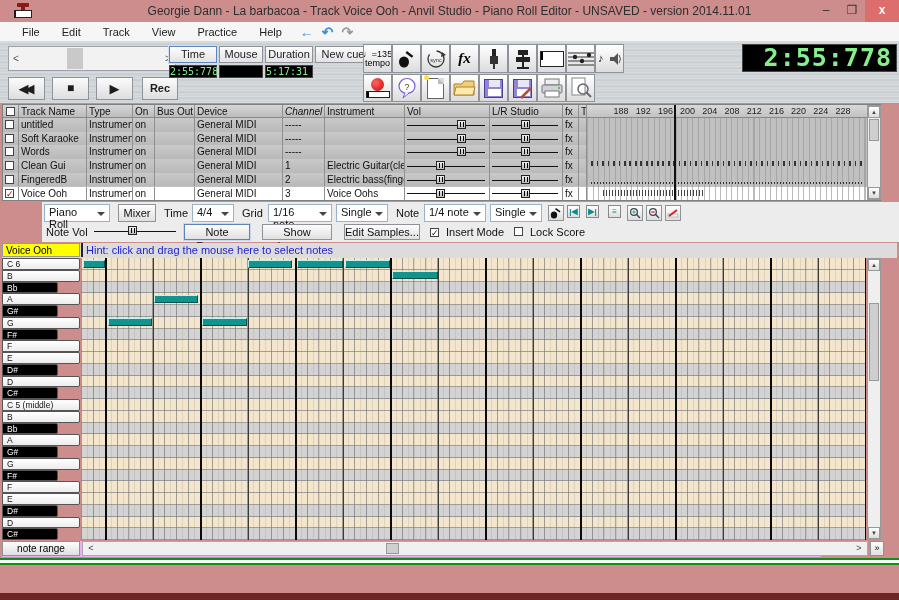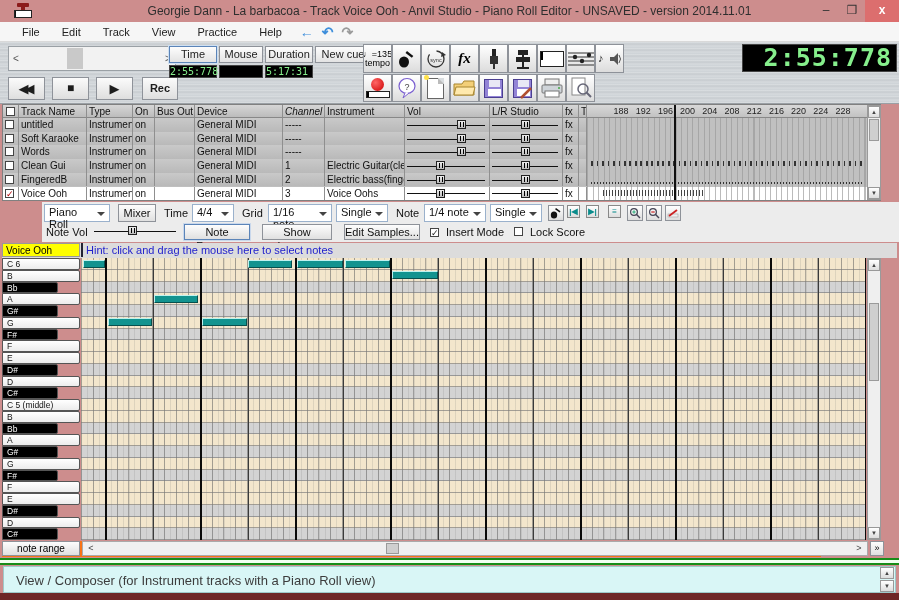--- a/index.html
+++ b/index.html
@@ -62,21 +62,21 @@
   #grid{left:81px;top:258px;width:785px;height:282px;background:#f3e6cc;overflow:hidden;}
   .grow{position:relative;height:11.75px;border-bottom:1px solid rgba(120,120,120,.65);
         background-image:repeating-linear-gradient(90deg,rgba(90,90,90,.45) 0 1px,transparent 1px 11.875px),
                          repeating-linear-gradient(90deg,rgba(120,120,120,.18) 0 1px,transparent 1px 5.94px);}
   .grow.w{background-color:#f3e6cc;}
   .grow.b{background-color:#d3d3d3;}
   .mline{position:absolute;top:0;height:282px;background:#3a3a3a;width:1px;}
   .mline.bold{background:#0a0a0a;width:2px;}
   .note{position:absolute;height:8px;background:#12938f;border-top:1px solid #bff2ef;border-left:1px solid #bff2ef;border-bottom:1px solid #06504e;border-right:1px solid #06504e;}
   #pr-vscroll{left:867px;top:258px;width:14px;height:282px;}
-  #pr-bottom{left:2px;top:541px;width:819px;height:16px;background:#f97316;}
+  #pr-bottom{left:2px;top:541px;width:819px;height:16px;background:#f0abfc;}
   #note-range-btn{position:absolute;left:0;top:0;width:78px;height:15px;}
   #pr-hscroll{position:absolute;left:80px;top:0;width:786px;height:15px;background:#f0f0f0;border:1px solid #aaa;}
   #pr-hscroll .harr{position:absolute;top:0;height:13px;width:12px;font-size:9px;color:#444;text-align:center;line-height:13px;}
   #pr-hscroll .hthumb{position:absolute;left:303px;top:1px;width:13px;height:11px;background:#cfcfcf;border:1px solid #999;}
   #jump-end{position:absolute;left:868px;top:0px;width:14px;height:15px;font-size:9px;line-height:13px;}
   
   #greensep{left:0;top:558px;width:899px;height:8px;background:linear-gradient(180deg,#188c18 0 2px,#f2fff2 2px 5px,#188c18 5px 7px,#cd8d8d 7px);}
   #statusbar{left:3px;top:566px;width:893px;height:27px;background:#d9f6f6;border:1px solid #9ec9c9;}
   #statustext{position:absolute;left:12px;top:6px;font-size:13px;color:#3c3c3c;}
   #status-scroll{position:absolute;right:1px;top:0;width:14px;height:25px;}
@@ -576,22 +576,15 @@
     <div id="pr-hscroll">
       <div class="harr" style="left:2px;">&lt;</div>
       <div class="hthumb"></div>
       <div class="harr" style="right:2px;">&gt;</div>
     </div>
     <div class="cbtn" id="jump-end">»</div>
   </div>
 
   <div class="abs" id="greensep"></div>
 
-  <div class="abs" id="statusbar">
-    <div id="statustext">View / Composer (for Instrument tracks with a Piano Roll view)</div>
-    <div id="status-scroll">
-      <div class="scr-arr" style="top:0;">▲</div>
-      <div class="scr-arr" style="bottom:0;">▼</div>
-    </div>
-  </div>
 
   <div class="abs" id="bottomedge"></div>
 </div>
 
 </body></html>

